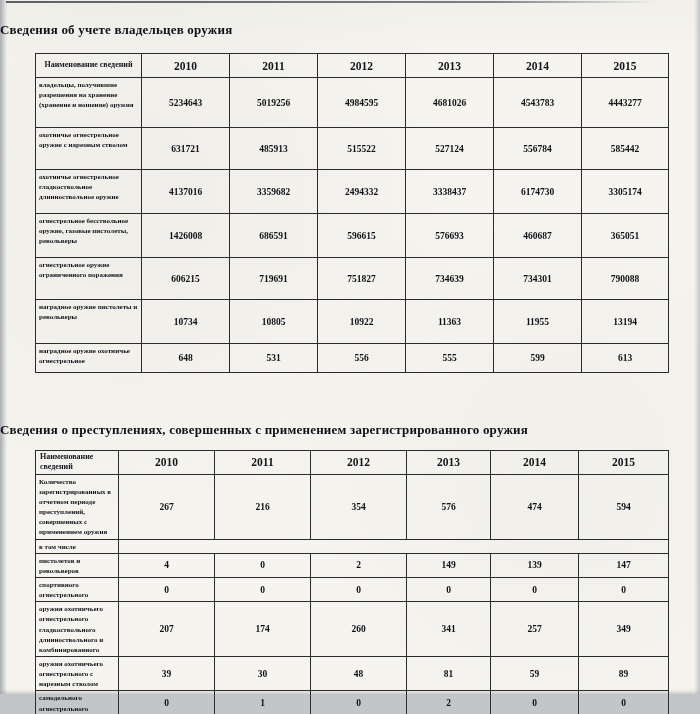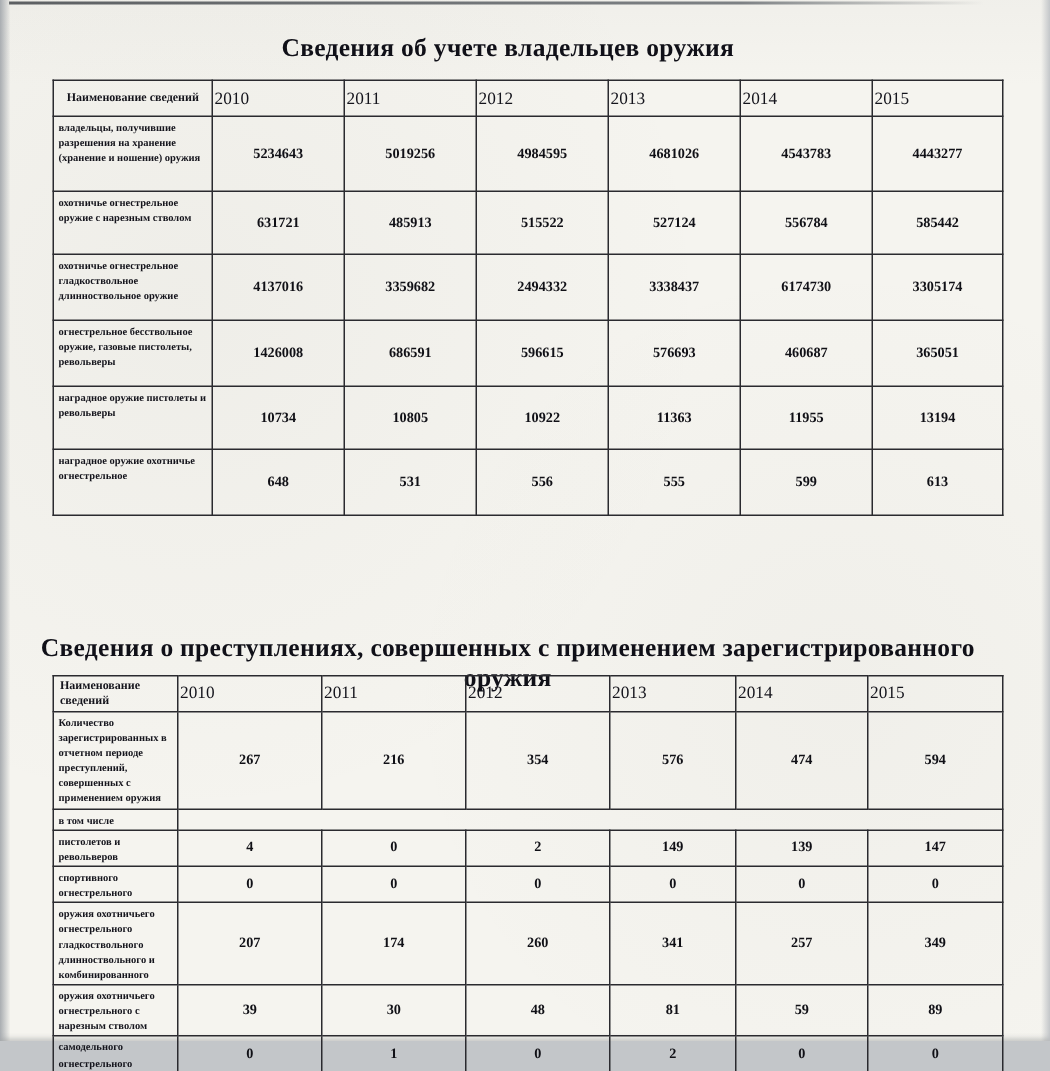--- a/index.html
+++ b/index.html
@@ -19,34 +19,34 @@
   .edge-left{position:absolute;left:0;top:0;width:7px;height:714px;
     background:linear-gradient(to right,#a9adb1,rgba(169,173,177,0));}
   .edge-top{position:absolute;left:6px;top:1px;height:2px;width:650px;
     background:linear-gradient(to right,#5d6063,#7d8184 75%,rgba(160,163,166,0));}
   .edge-right{position:absolute;right:0;top:0;width:6px;height:714px;
     background:linear-gradient(to left,#c3c6c9,rgba(195,198,201,0));}
   .edge-bottom{position:absolute;left:0;bottom:0;height:20px;width:700px;
     background:#c3c6c9;box-shadow:0 -2px 3px rgba(150,153,156,0.45);}
 
   .doc-title{
-    position:absolute;left:0;width:677px;text-align:center;
-    font-weight:bold;font-size:17px;letter-spacing:0.2px;color:#101018;
+    position:absolute;left:0;width:677px;text-align:left;
+    font-weight:bold;font-size:13px;letter-spacing:0.2px;color:#101018;
   }
   #title1{top:22px;}
   #title2{top:422px;}
 
   table{border-collapse:collapse;position:absolute;left:35px;table-layout:fixed;padding-left:36px;}
   #table1{top:53px;width:633px;}
   #table2{top:450px;width:633px;}
   th,td{border:1px solid #2a2a2f;overflow:hidden;}
 
   th.lbl-h{font-size:8px;font-weight:bold;text-align:center;vertical-align:middle;padding:1px 2px;line-height:1.3;}
   #table2 th.lbl-h{text-align:left;padding-left:4px;}
-  th.year{font-size:11.5px;font-weight:normal;text-align:left;vertical-align:middle;}
+  th.year{font-size:11.5px;font-weight:bold;text-align:center;vertical-align:middle;}
 
   td.lbl{font-size:7px;font-weight:bold;text-align:left;vertical-align:top;padding:2px 3px 1px 3px;line-height:1.45;}
   td.val{font-size:9.5px;font-weight:600;text-align:center;vertical-align:middle;color:#101016;}
   td.note{font-size:9px;font-weight:bold;text-align:center;vertical-align:middle;}
   td.spanfill{border-left:1px solid #2a2a2f;}
 
   
   #table1 thead tr{height:24px;}
   #table1 tbody tr:nth-child(1){height:50px;}
   #table1 tbody tr:nth-child(2){height:42px;}
@@ -129,20 +129,29 @@
         <tr>
           <td class="lbl">огнестрельное бесствольное оружие, газовые пистолеты, револьверы</td>
           <td class="val">1426008</td>
           <td class="val">686591</td>
           <td class="val">596615</td>
           <td class="val">576693</td>
           <td class="val">460687</td>
           <td class="val">365051</td>
         </tr>
         <tr>
+          <td class="lbl">огнестрельное оружие ограниченного поражения</td>
+          <td class="val">606215</td>
+          <td class="val">719691</td>
+          <td class="val">751827</td>
+          <td class="val">734639</td>
+          <td class="val">734301</td>
+          <td class="val">790088</td>
+        </tr>
+        <tr>
           <td class="lbl">наградное оружие пистолеты и револьверы</td>
           <td class="val">10734</td>
           <td class="val">10805</td>
           <td class="val">10922</td>
           <td class="val">11363</td>
           <td class="val">11955</td>
           <td class="val">13194</td>
         </tr>
         <tr>
           <td class="lbl">наградное оружие охотничье огнестрельное</td>

